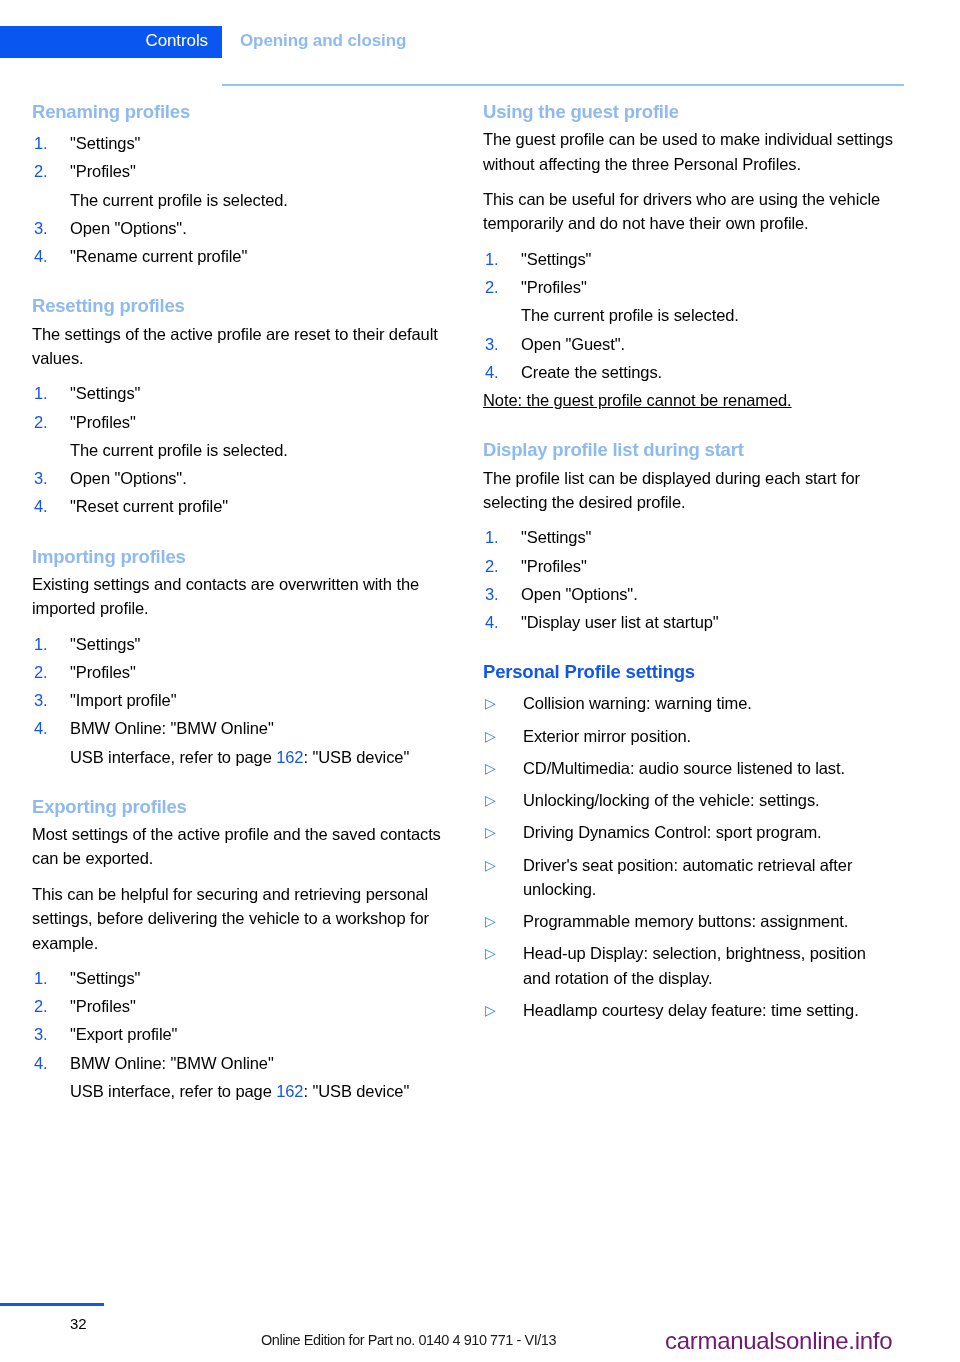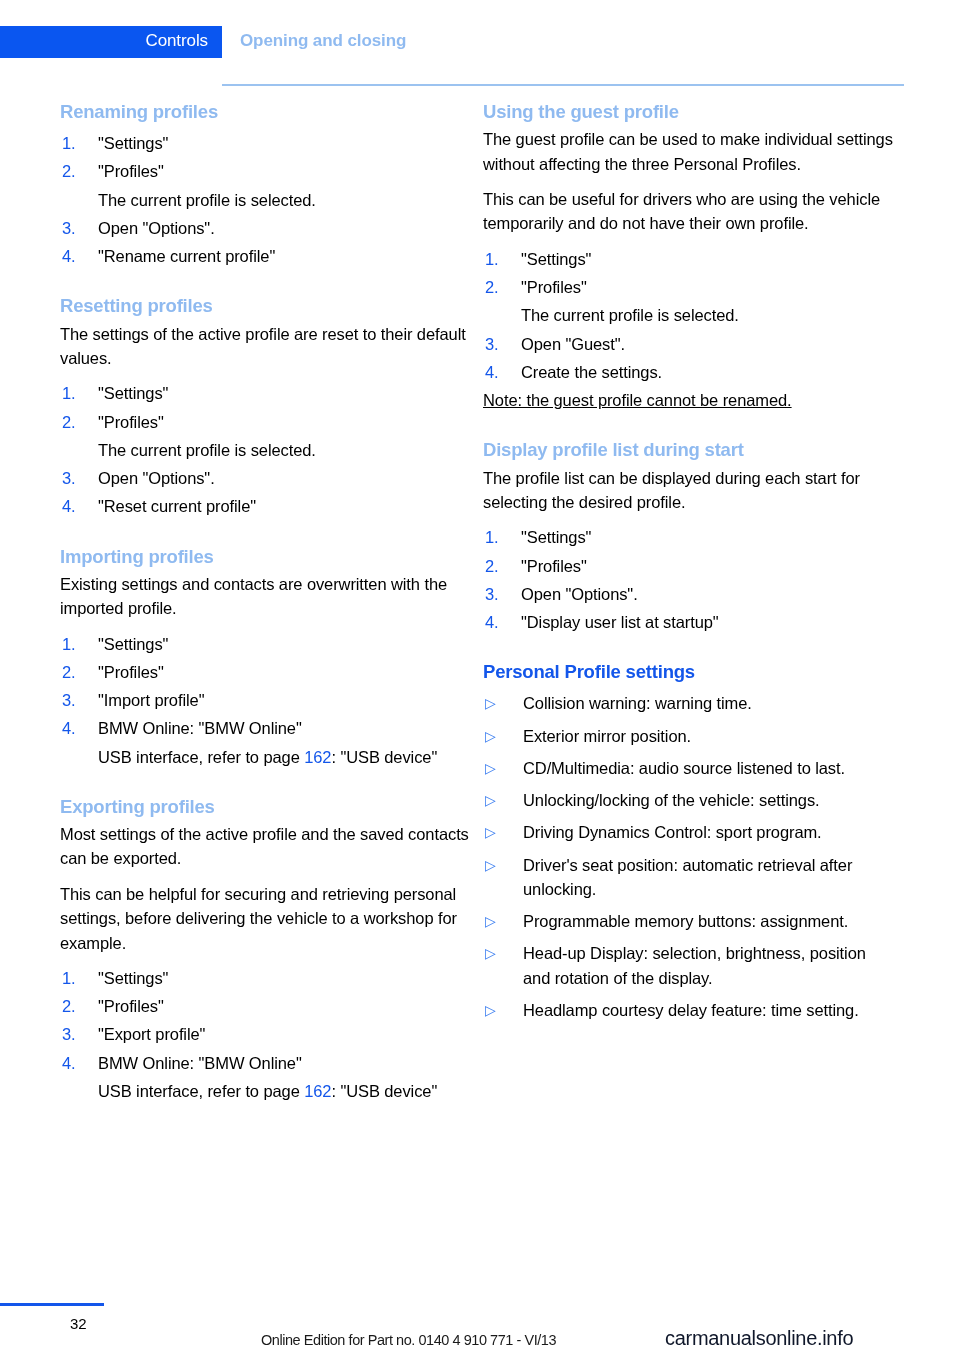--- a/index.html
+++ b/index.html
@@ -67,21 +67,21 @@
     position: absolute;
     left: 0;
     top: 100px;
     width: 960px;
   }
   .col {
     position: absolute;
     top: 0;
     width: 410px;
   }
-  .col-left  { left: 32px; margin-left: 28px; }
+  .col-left  { left: 32px; }
   .col-right { left: 483px; }
 
   
   h2.section-title {
     margin: 0 0 4px 0;
     font-size: 18.5px;
     font-weight: bold;
     color: #8fbaf0;
     letter-spacing: -0.2px;
     line-height: 1.25;
@@ -169,22 +169,22 @@
     color: #1a1a1a;
     letter-spacing: -0.45px;
     white-space: nowrap;
     transform: scaleY(1.06);
     transform-origin: left top;
   }
   .watermark {
     position: absolute;
     left: 665px;
     top: 1327px;
-    font-size: 20px;
-    color: #0f172a;
+    font-size: 24px;
+    color: #701a75;
     letter-spacing: -0.3px;
     white-space: nowrap;
   }
 </style>
 </head>
 <body>
 
 <div class="header">
   <div class="header-tab-active">
     <span class="tab-label">Controls</span>

